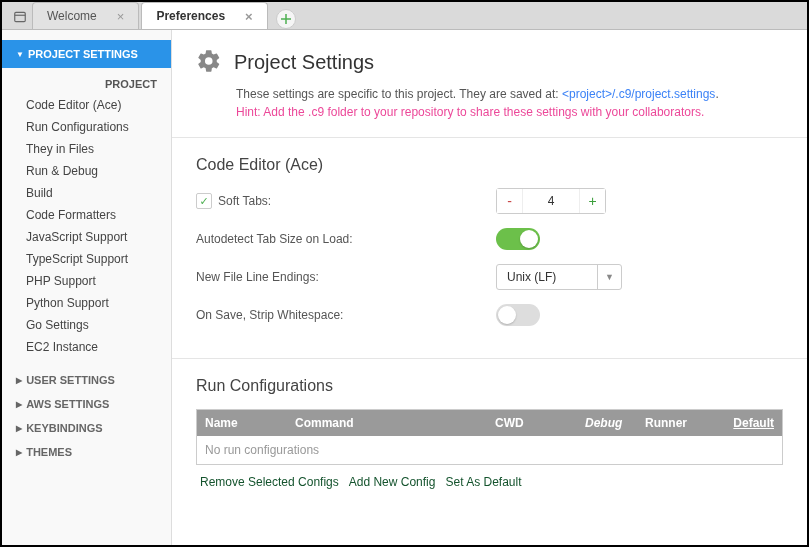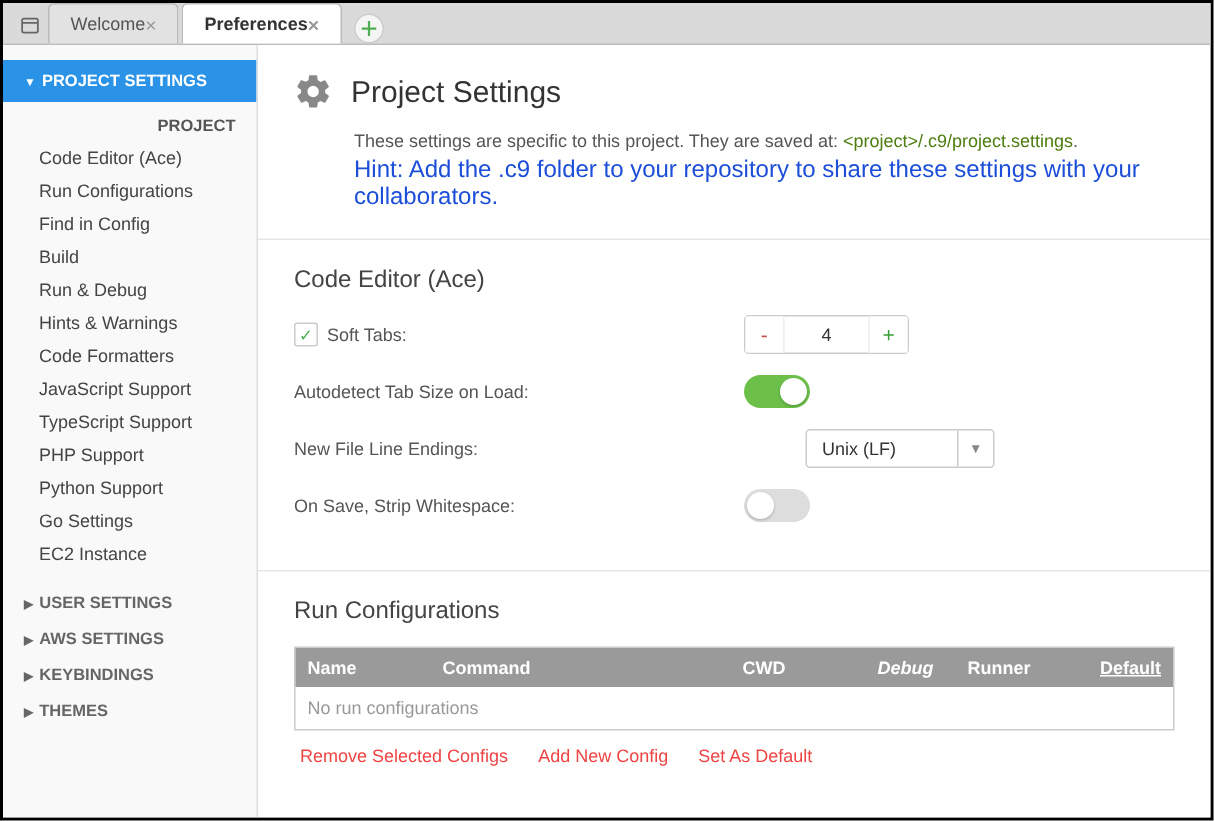--- a/index.html
+++ b/index.html
@@ -2,21 +2,21 @@
 <html><head>
 <meta charset="utf-8">
 <style>
 * { box-sizing: border-box; margin: 0; padding: 0; }
 body { font-family: Arial, Helvetica, sans-serif; font-size: 12px; color: #333; background: #fff; width: 809px; height: 547px; overflow: hidden; border: 2px solid #000; }
 .app { display: flex; flex-direction: column; height: 100%; }
 
 
 .tabbar { height: 28px; background: #dadada; display: flex; align-items: flex-end; padding: 0 6px; gap: 0; border-bottom: 1px solid #bbb; position: relative; }
 .tabbar .menu-icon { width: 24px; height: 24px; display: flex; align-items: center; justify-content: center; color: #666; font-size: 14px; }
-.tab { height: 27px; padding: 0 14px; display: flex; align-items: center; gap: 0; background: #e2e2e2; border: 1px solid #bbb; border-bottom: none; border-radius: 4px 4px 0 0; margin-right: 2px; font-size: 12px; color: #555; cursor: pointer; }
+.tab { height: 27px; padding: 0 14px; display: flex; align-items: center; gap: 20px; background: #e2e2e2; border: 1px solid #bbb; border-bottom: none; border-radius: 4px 4px 0 0; margin-right: 2px; font-size: 12px; color: #555; cursor: pointer; }
 .tab.active { background: #fff; font-weight: bold; color: #333; align-items: center; }
 .tab .close { color: #999; font-size: 13px; cursor: pointer; }
 .tab-add { width: 20px; height: 20px; display: flex; align-items: center; justify-content: center; color: #4caf50; font-size: 14px; margin-left: 6px; cursor: pointer; border: 1px solid #ccc; border-radius: 50%; background: #f5f5f5; }
 
 .body { display: flex; flex: 1; overflow: hidden; }
 
 
 .sidebar { width: 170px; background: #f9f9f9; border-right: 1px solid #ddd; overflow-y: auto; padding: 10px 0; }
 .sidebar-sec { padding: 6px 14px; font-size: 11px; font-weight: bold; color: #666; cursor: pointer; display: flex; align-items: center; gap: 4px; }
 .sidebar-sec.active-blue { background: #2a93e8; color: #fff; padding: 8px 14px; }
@@ -25,53 +25,53 @@
 .sidebar-label { padding: 6px 14px 4px 24px; font-size: 11px; font-weight: bold; color: #555; text-align: right; }
 .sidebar-item { padding: 4px 14px 4px 24px; font-size: 12px; color: #444; cursor: pointer; }
 
 
 .main { flex: 1; overflow-y: auto; background: #fff; position: relative; }
 .section { border-bottom: 1px solid #e5e5e5; padding: 18px 24px; }
 .heading-row { display: flex; align-items: center; gap: 12px; margin-bottom: 10px; }
 .gear { color: #777; }
 .h1 { font-size: 20px; font-weight: normal; color: #333; }
 .desc { font-size: 12px; color: #555; margin: 4px 0; padding-left: 40px; }
-.desc .path { color: #4d7c0f; }
-.hint { font-size: 16px; color: #1d4ed8; padding-left: 40px; }
+.desc .path { color: #3b82f6; }
+.hint { font-size: 12px; color: #ec4899; padding-left: 40px; }
 .h2 { font-size: 16px; color: #444; font-weight: normal; margin-bottom: 14px; }
 
 .row { display: flex; align-items: center; margin: 14px 0; }
 .row-label { flex: 0 0 300px; font-size: 12px; color: #555; display: flex; align-items: center; gap: 6px; }
 .checkmark-box { width: 16px; height: 16px; border: 1px solid #ccc; border-radius: 2px; display: flex; align-items: center; justify-content: center; color: #4caf50; font-size: 11px; background: #fff; }
 .stepper { display: flex; align-items: stretch; border: 1px solid #ccc; border-radius: 3px; height: 26px; }
 .stepper button { width: 26px; background: #fff; border: none; color: #888; cursor: pointer; font-size: 14px; }
 .stepper button.dec { color: #c94a4a; border-right: 1px solid #eee; }
 .stepper button.inc { color: #3a9e3a; border-left: 1px solid #eee; }
 .stepper .val { width: 56px; text-align: center; line-height: 24px; font-size: 12px; }
 .toggle { width: 44px; height: 22px; border-radius: 11px; position: relative; cursor: pointer; }
 .toggle.on { background: #6cc04a; }
 .toggle.off { background: #ddd; }
 .toggle .knob { width: 18px; height: 18px; background: #fff; border-radius: 50%; position: absolute; top: 2px; box-shadow: 0 1px 2px rgba(0,0,0,.2); }
 .toggle.on .knob { right: 2px; }
 .toggle.off .knob { left: 2px; }
-.select { display: flex; align-items: stretch; border: 1px solid #ccc; border-radius: 3px; height: 26px; margin-left: 41px; }
+.select { display: flex; align-items: stretch; border: 1px solid #ccc; border-radius: 3px; height: 26px; }
 .select .val { padding: 0 10px; line-height: 24px; font-size: 12px; min-width: 100px; }
 .select .arrow { width: 24px; border-left: 1px solid #ccc; display: flex; align-items: center; justify-content: center; color: #888; font-size: 9px; }
 
 .table { border: 1px solid #ccc; margin-top: 8px; }
 .thead { background: #9a9a9a; color: #fff; display: flex; font-size: 12px; font-weight: bold; height: 26px; align-items: center; }
 .thead div, .trow div { padding: 0 8px; }
 .c-name { flex: 0 0 90px; }
 .c-cmd { flex: 0 0 200px; }
 .c-cwd { flex: 0 0 90px; }
 .c-debug { flex: 0 0 60px; font-style: italic; }
 .c-runner { flex: 1; }
 .c-default { flex: 0 0 60px; text-align: right; text-decoration: underline; }
 .trow { display: flex; height: 28px; align-items: center; color: #999; font-size: 12px; }
-.table-actions { display: flex; gap: 20px; padding: 10px 4px; color: #ef4444; font-size: 12px; }
+.table-actions { display: flex; gap: 10px; padding: 10px 4px; color: #14532d; font-size: 12px; }
 .table-actions span { cursor: pointer; }
 
 
 .sidebar::-webkit-scrollbar { width: 8px; }
 .sidebar::-webkit-scrollbar-thumb { background: #bbb; border-radius: 4px; }
 .main::-webkit-scrollbar { width: 10px; }
 .main::-webkit-scrollbar-thumb { background: #ccc; border-radius: 5px; }
 </style>
 </head>
 <body>
@@ -103,24 +103,23 @@
   <div class="body">
     <div class="sidebar">
       <div class="sidebar-sec active-blue">
         <span class="caret">▼</span>
         <span>PROJECT SETTINGS</span>
       </div>
       <div class="sidebar-items">
         <div class="sidebar-label">PROJECT</div>
         <div class="sidebar-item">Code Editor (Ace)</div>
         <div class="sidebar-item">Run Configurations</div>
-        <div class="sidebar-item">Find in Config</div>
+        <div class="sidebar-item">They in Files</div>
+        <div class="sidebar-item">Run &amp; Debug</div>
         <div class="sidebar-item">Build</div>
-        <div class="sidebar-item">Run &amp; Debug</div>
-        <div class="sidebar-item">Hints &amp; Warnings</div>
         <div class="sidebar-item">Code Formatters</div>
         <div class="sidebar-item">JavaScript Support</div>
         <div class="sidebar-item">TypeScript Support</div>
         <div class="sidebar-item">PHP Support</div>
         <div class="sidebar-item">Python Support</div>
         <div class="sidebar-item">Go Settings</div>
         <div class="sidebar-item">EC2 Instance</div>
       </div>
       <div class="sidebar-sec">
         <span class="caret">▶</span>

